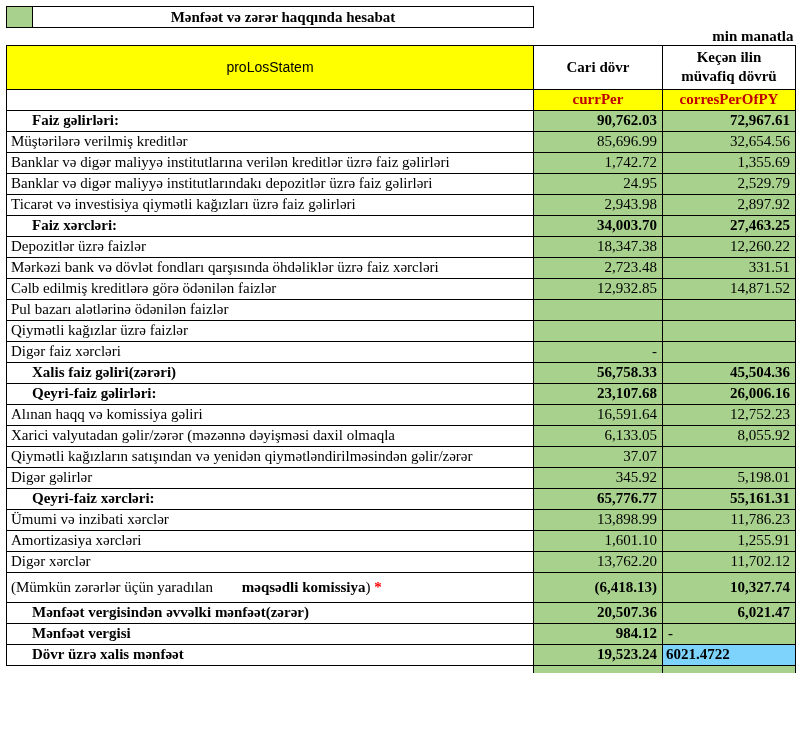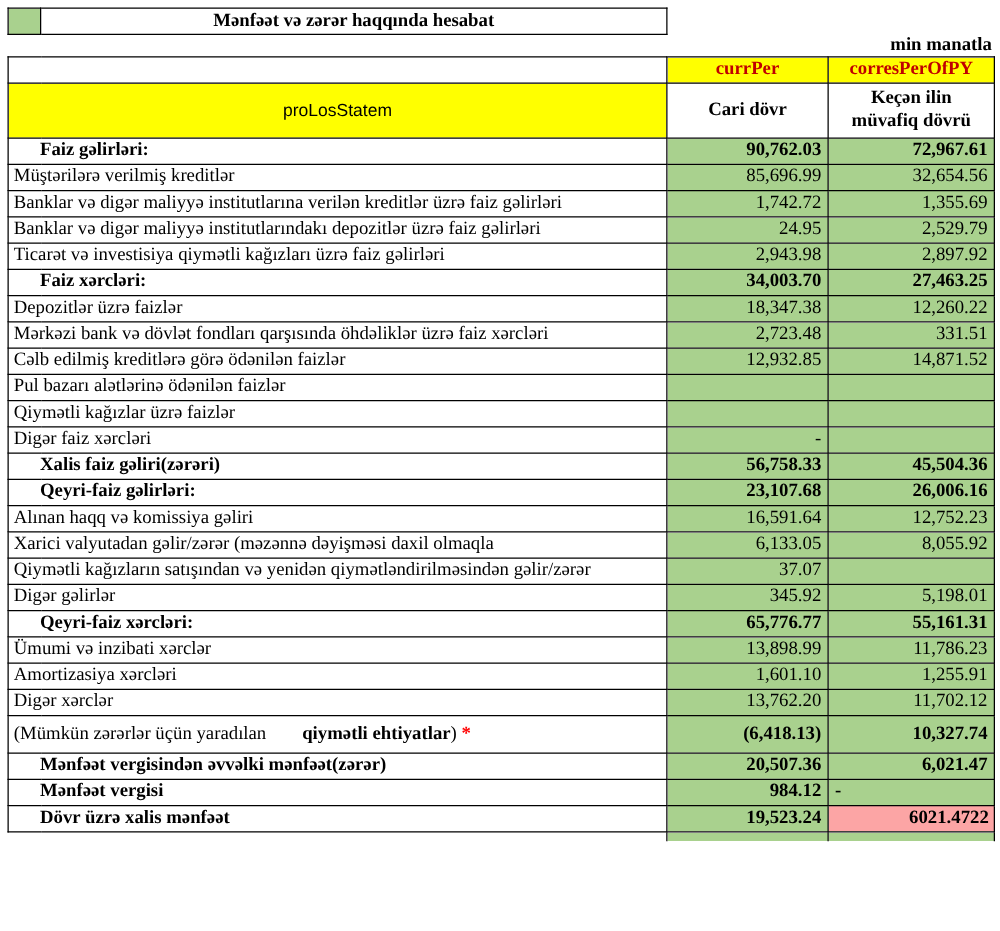--- a/index.html
+++ b/index.html
@@ -67,22 +67,22 @@
   }
   .label { text-align: left; }
   .bold { font-weight: bold; padding-left: 25px; }
   .val {
     background: var(--cell-green, #A9D18E);
     text-align: right;
     padding-right: 5px;
   }
   .val.left { text-align: left; padding-left: 5px; }
   .plainval {
-    background: #fca5a5;
-    text-align: right;
+    background: #7dd3fc;
+    text-align: left;
     padding-left: 3px;
   }
   .asterisk {
     color: var(--asterisk-red, #FF0000);
     font-weight: bold;
   }
   tr.tall td { height: 30px; }
   tr.bottom-strip td { height: 8px; }
   tr.bottom-strip .green-strip {
     background: var(--cell-green, #A9D18E);
@@ -104,33 +104,33 @@
       <tr>
         <td class="green-corner"></td>
         <td class="title-cell">Mənfəət və zərər haqqında hesabat</td>
         <td class="noborder" colspan="2"></td>
       </tr>
       <tr>
         <td class="noborder" colspan="2" style="height:17px;"></td>
         <td class="noborder" style="height:17px;"></td>
         <td class="unit-cell" style="height:17px;">min manatla</td>
       </tr>
-      <tr>
-        <td colspan="2"></td>
-        <td class="yellow code">currPer</td>
-        <td class="yellow code">corresPerOfPY</td>
-      </tr>
       <tr style="height:44px;">
         <td class="yellow head-statement" colspan="2">proLosStatem</td>
         <td class="head-col">Cari dövr</td>
         <td class="head-col">
           <div>Keçən ilin</div>
           <div>müvafiq dövrü</div>
         </td>
       </tr>
+      <tr>
+        <td colspan="2"></td>
+        <td class="yellow code">currPer</td>
+        <td class="yellow code">corresPerOfPY</td>
+      </tr>
 
       <tr>
           <td colspan="2" class="label bold">Faiz gəlirləri:</td>
           <td class="val bold">90,762.03</td>
           <td class="val bold">72,967.61</td>
         </tr>
         <tr>
           <td colspan="2" class="label">Müştərilərə verilmiş kreditlər</td>
           <td class="val">85,696.99</td>
           <td class="val">32,654.56</td>
@@ -229,21 +229,21 @@
           <td colspan="2" class="label">Amortizasiya xərcləri</td>
           <td class="val">1,601.10</td>
           <td class="val">1,255.91</td>
         </tr>
         <tr>
           <td colspan="2" class="label">Digər xərclər</td>
           <td class="val">13,762.20</td>
           <td class="val">11,702.12</td>
         </tr>
         <tr class="tall">
-          <td colspan="2" class="label"><span>(Mümkün zərərlər üçün yaradılan </span><span class="bold">qiymətli ehtiyatlar</span><span>) </span><span class="asterisk">*</span></td>
+          <td colspan="2" class="label"><span>(Mümkün zərərlər üçün yaradılan </span><span class="bold">məqsədli komissiya</span><span>) </span><span class="asterisk">*</span></td>
           <td class="val bold">(6,418.13)</td>
           <td class="val bold">10,327.74</td>
         </tr>
         <tr>
           <td colspan="2" class="label bold">Mənfəət vergisindən əvvəlki mənfəət(zərər)</td>
           <td class="val bold">20,507.36</td>
           <td class="val bold">6,021.47</td>
         </tr>
         <tr>
           <td colspan="2" class="label bold">Mənfəət vergisi</td>

